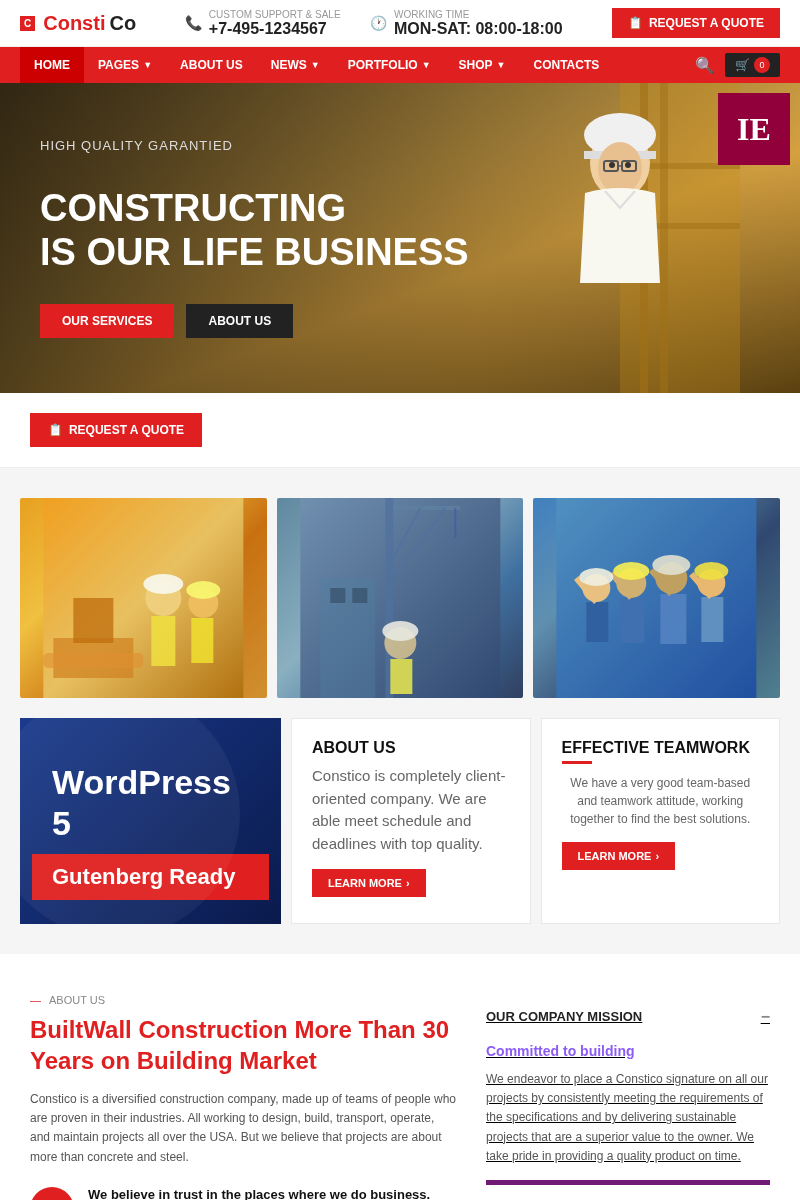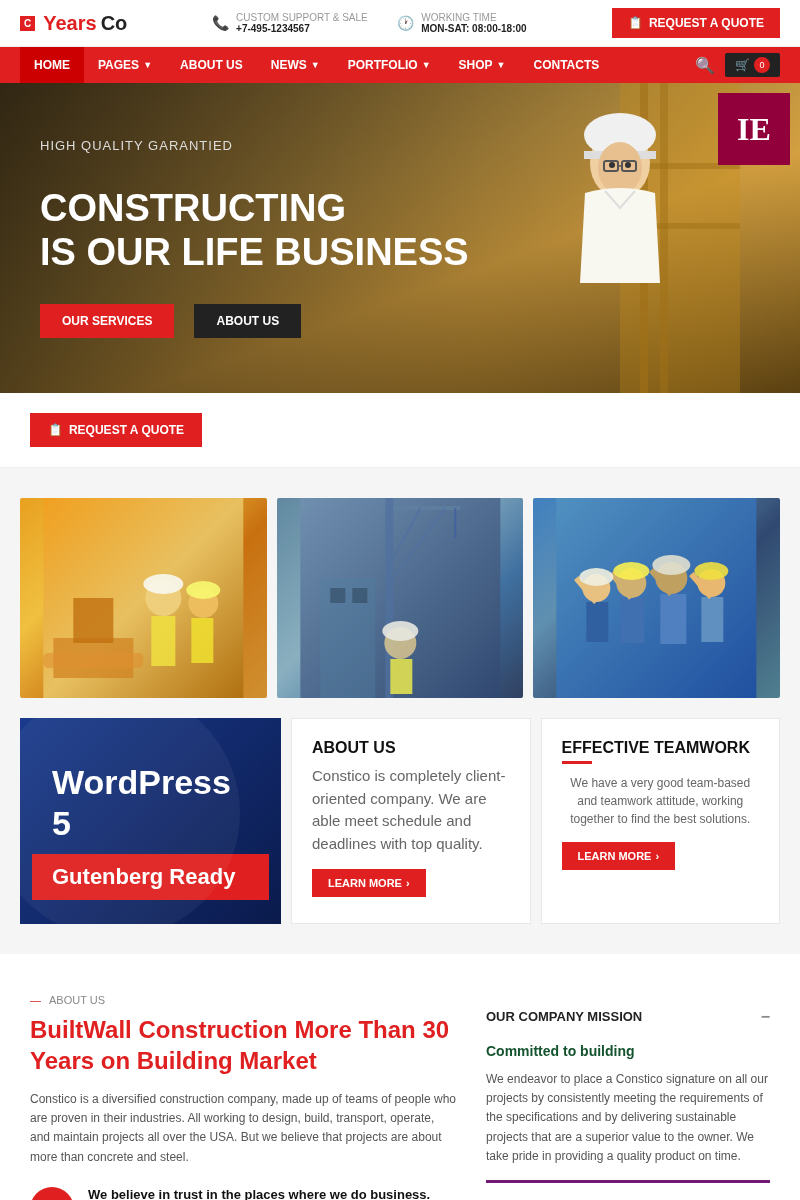--- a/index.html
+++ b/index.html
@@ -15,21 +15,21 @@
       border-bottom: 1px solid #eee;
     }
     .logo { display: flex; align-items: center; gap: 4px; font-size: 20px; font-weight: bold; }
     .logo span.red { color: #e02020; }
     .logo span.dark { color: #222; }
     .logo-icon { background: #e02020; color: #fff; font-size: 10px; font-weight: bold; padding: 2px 4px; margin-right: 4px; }
     .top-info { display: flex; gap: 30px; font-size: 12px; color: #555; }
     .top-info-item { display: flex; align-items: center; gap: 6px; }
     .top-info-item .icon-circle { color: #e02020; font-size: 14px; }
     .top-info-item .label { font-size: 10px; color: #999; text-transform: uppercase; }
-    .top-info-item .value { font-size: 10px; font-weight: bold; color: #222; }
+    .top-info-item .value { font-size: 16px; font-weight: bold; color: #222; }
     .request-btn {
       background: #e02020;
       color: #fff;
       border: none;
       padding: 8px 16px;
       font-size: 12px;
       font-weight: bold;
       cursor: pointer;
       display: flex;
       align-items: center;
@@ -127,21 +127,21 @@
     }
     .hero-title {
       font-size: 38px;
       font-weight: 900;
       line-height: 1.15;
       color: #fff;
       text-transform: uppercase;
       margin-bottom: 30px;
       margin-top: 34px;
     }
-    .hero-buttons { display: flex; gap: 20px; }
+    .hero-buttons { display: flex; gap: 12px; }
     .btn-red {
       background: #e02020;
       color: #fff;
       border: none;
       padding: 10px 22px;
       font-size: 12px;
       font-weight: bold;
       cursor: pointer;
       text-transform: uppercase;
     }
@@ -309,22 +309,23 @@
       align-items: center;
       justify-content: center;
       flex-shrink: 0;
       color: #fff;
       font-size: 18px;
     }
     .feature-text h4 { font-size: 13px; font-weight: bold; color: #111; margin-bottom: 4px; }
 
     
     .accordion-item {
-      border-bottom: 3px solid #701a75;
+      border-bottom: 5px solid #701a75;
       margin-bottom: 16px;
+      text-decoration: underline;
     }
     .accordion-header {
       display: flex;
       justify-content: space-between;
       align-items: center;
       padding: 14px 0;
       cursor: pointer;
       font-size: 13px;
       font-weight: bold;
       color: #222;
@@ -338,21 +339,21 @@
     }
 
     .caret { font-size: 9px; }
   </style>
 </head>
 <body>
 
 <div class="top-bar">
   <div class="logo">
     <span class="logo-icon">C</span>
-    <span class="red">Years</span>
+    <span class="red">Consti</span>
       <span class="dark">Co</span>
   </div>
   <div class="top-info">
     <div class="top-info-item">
       <span class="icon-circle">📞</span>
       <div>
         <div class="label">CUSTOM SUPPORT &amp; SALE</div>
         <div class="value">+7-495-1234567</div>
       </div>
     </div>
@@ -577,21 +578,21 @@
   </div>
 
   <div class="about-right">
 
     <div class="accordion-item">
       <div class="accordion-header">
         <span>OUR COMPANY MISSION</span>
         <span class="toggle">−</span>
       </div>
       <div class="accordion-body">
-        <div style="font-weight:bold;font-size:14px;color:#14532d;margin-bottom:8px;">Committed to building</div>
+        <div style="font-weight:bold;font-size:14px;color:#8b5cf6;margin-bottom:8px;">Committed to building</div>
         <div>We endeavor to place a Constico signature on all our projects by consistently meeting the requirements of the specifications and by delivering sustainable projects that are a superior value to the owner. We take pride in providing a quality product on time.</div>
       </div>
     </div>
 
     <div class="accordion-item">
       <div class="accordion-header">
         <span>CREATIVE AND POWERFUL</span>
         <span class="toggle">+</span>
       </div>
     </div>

